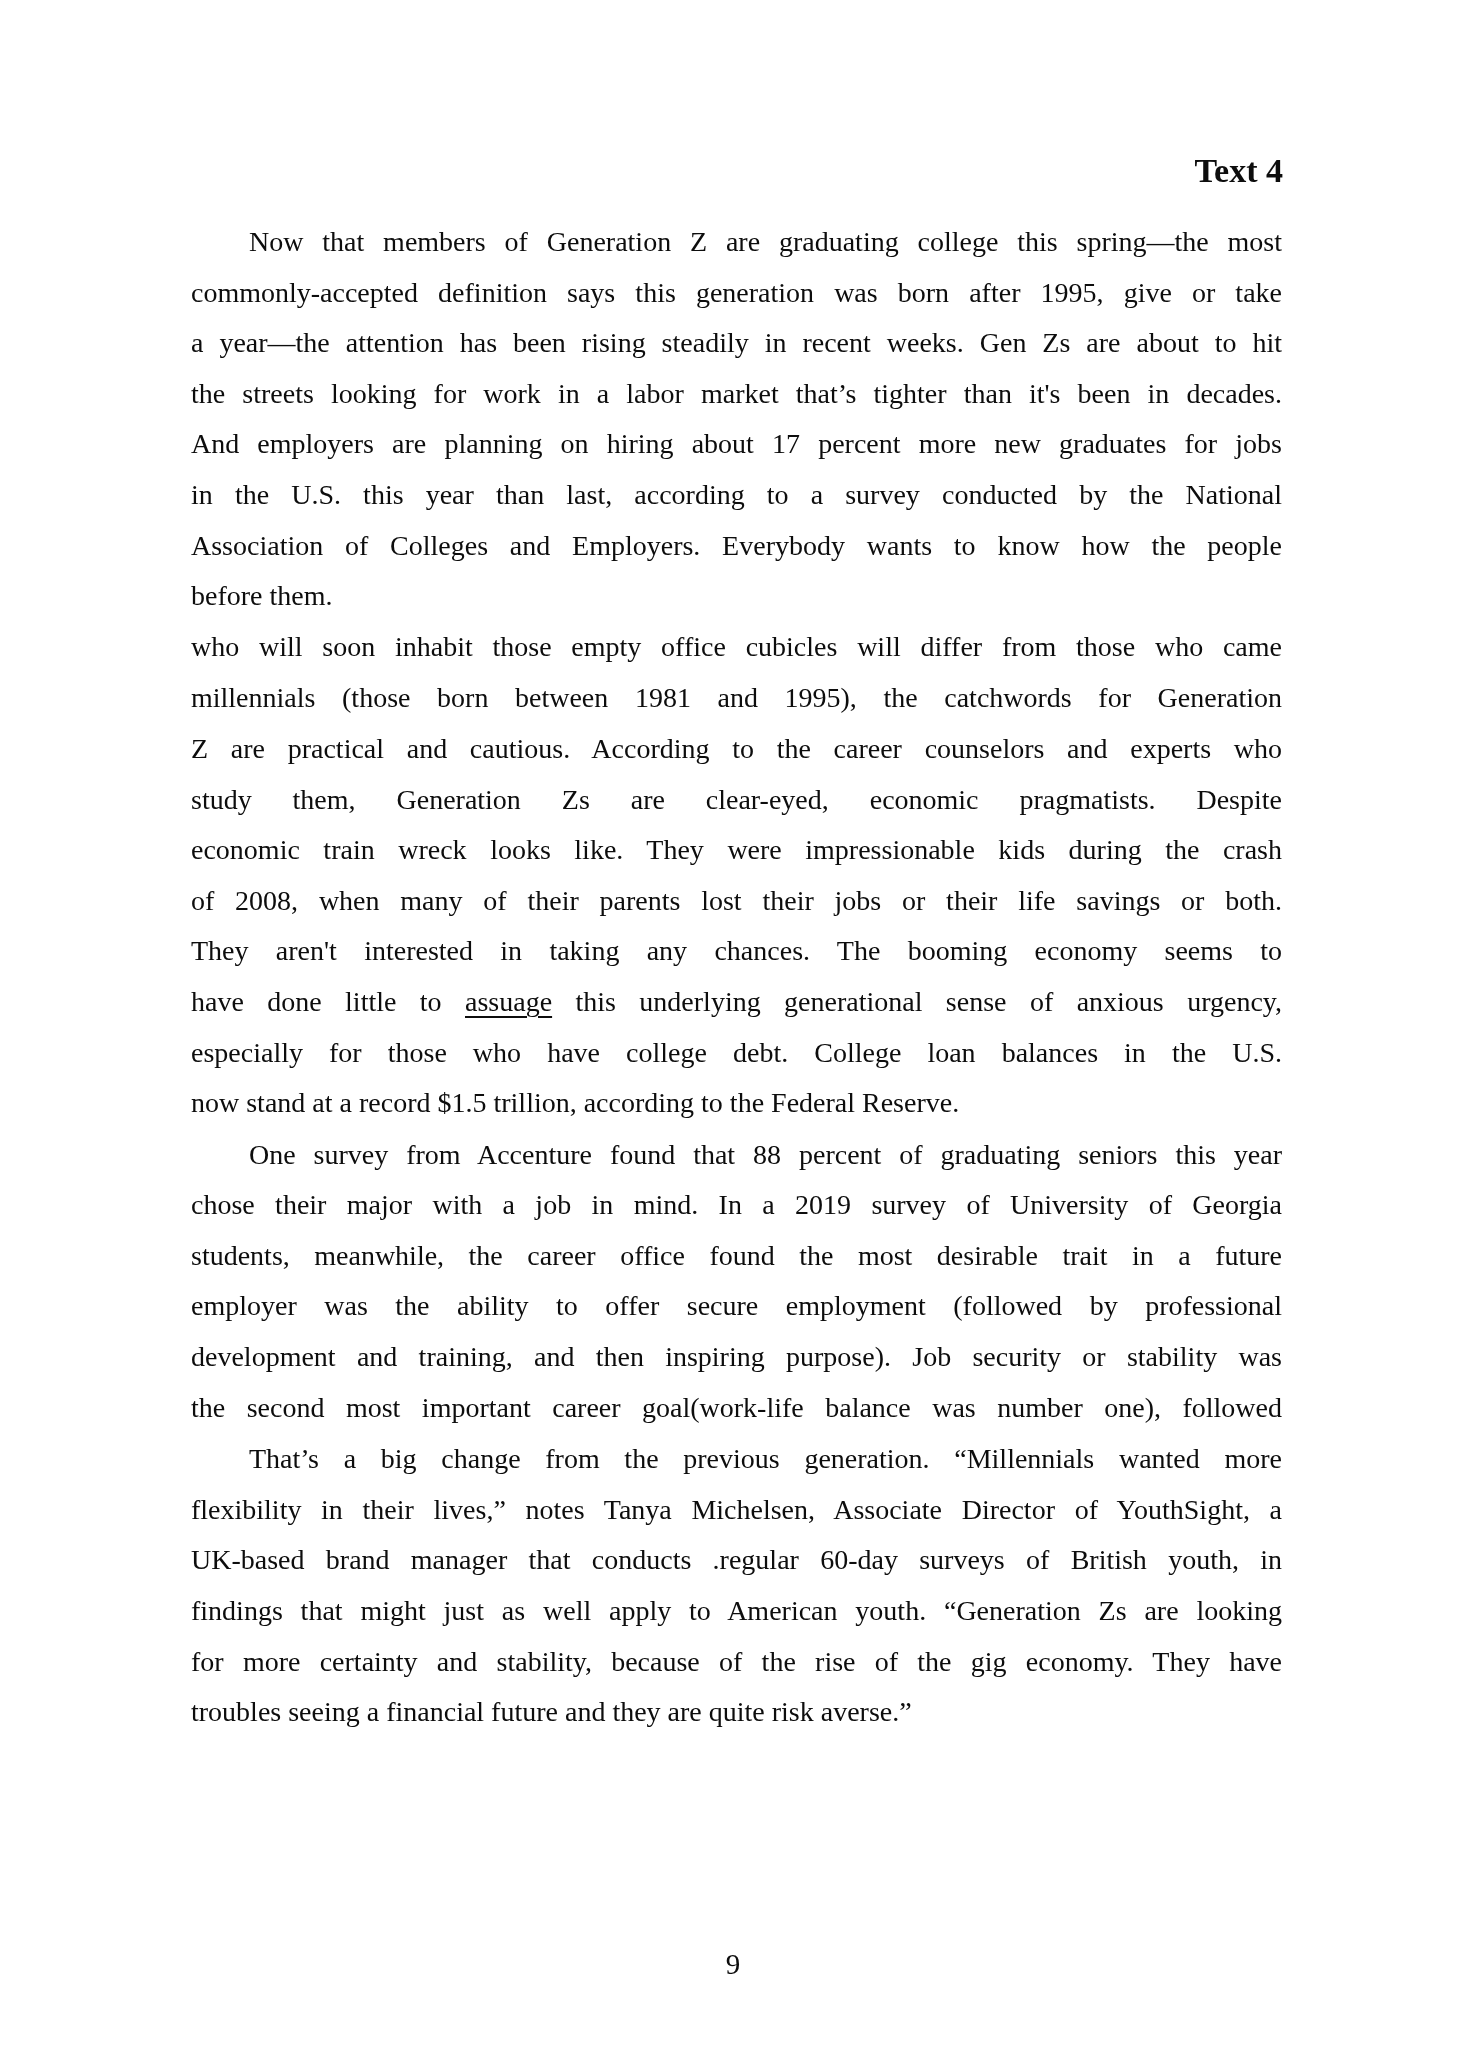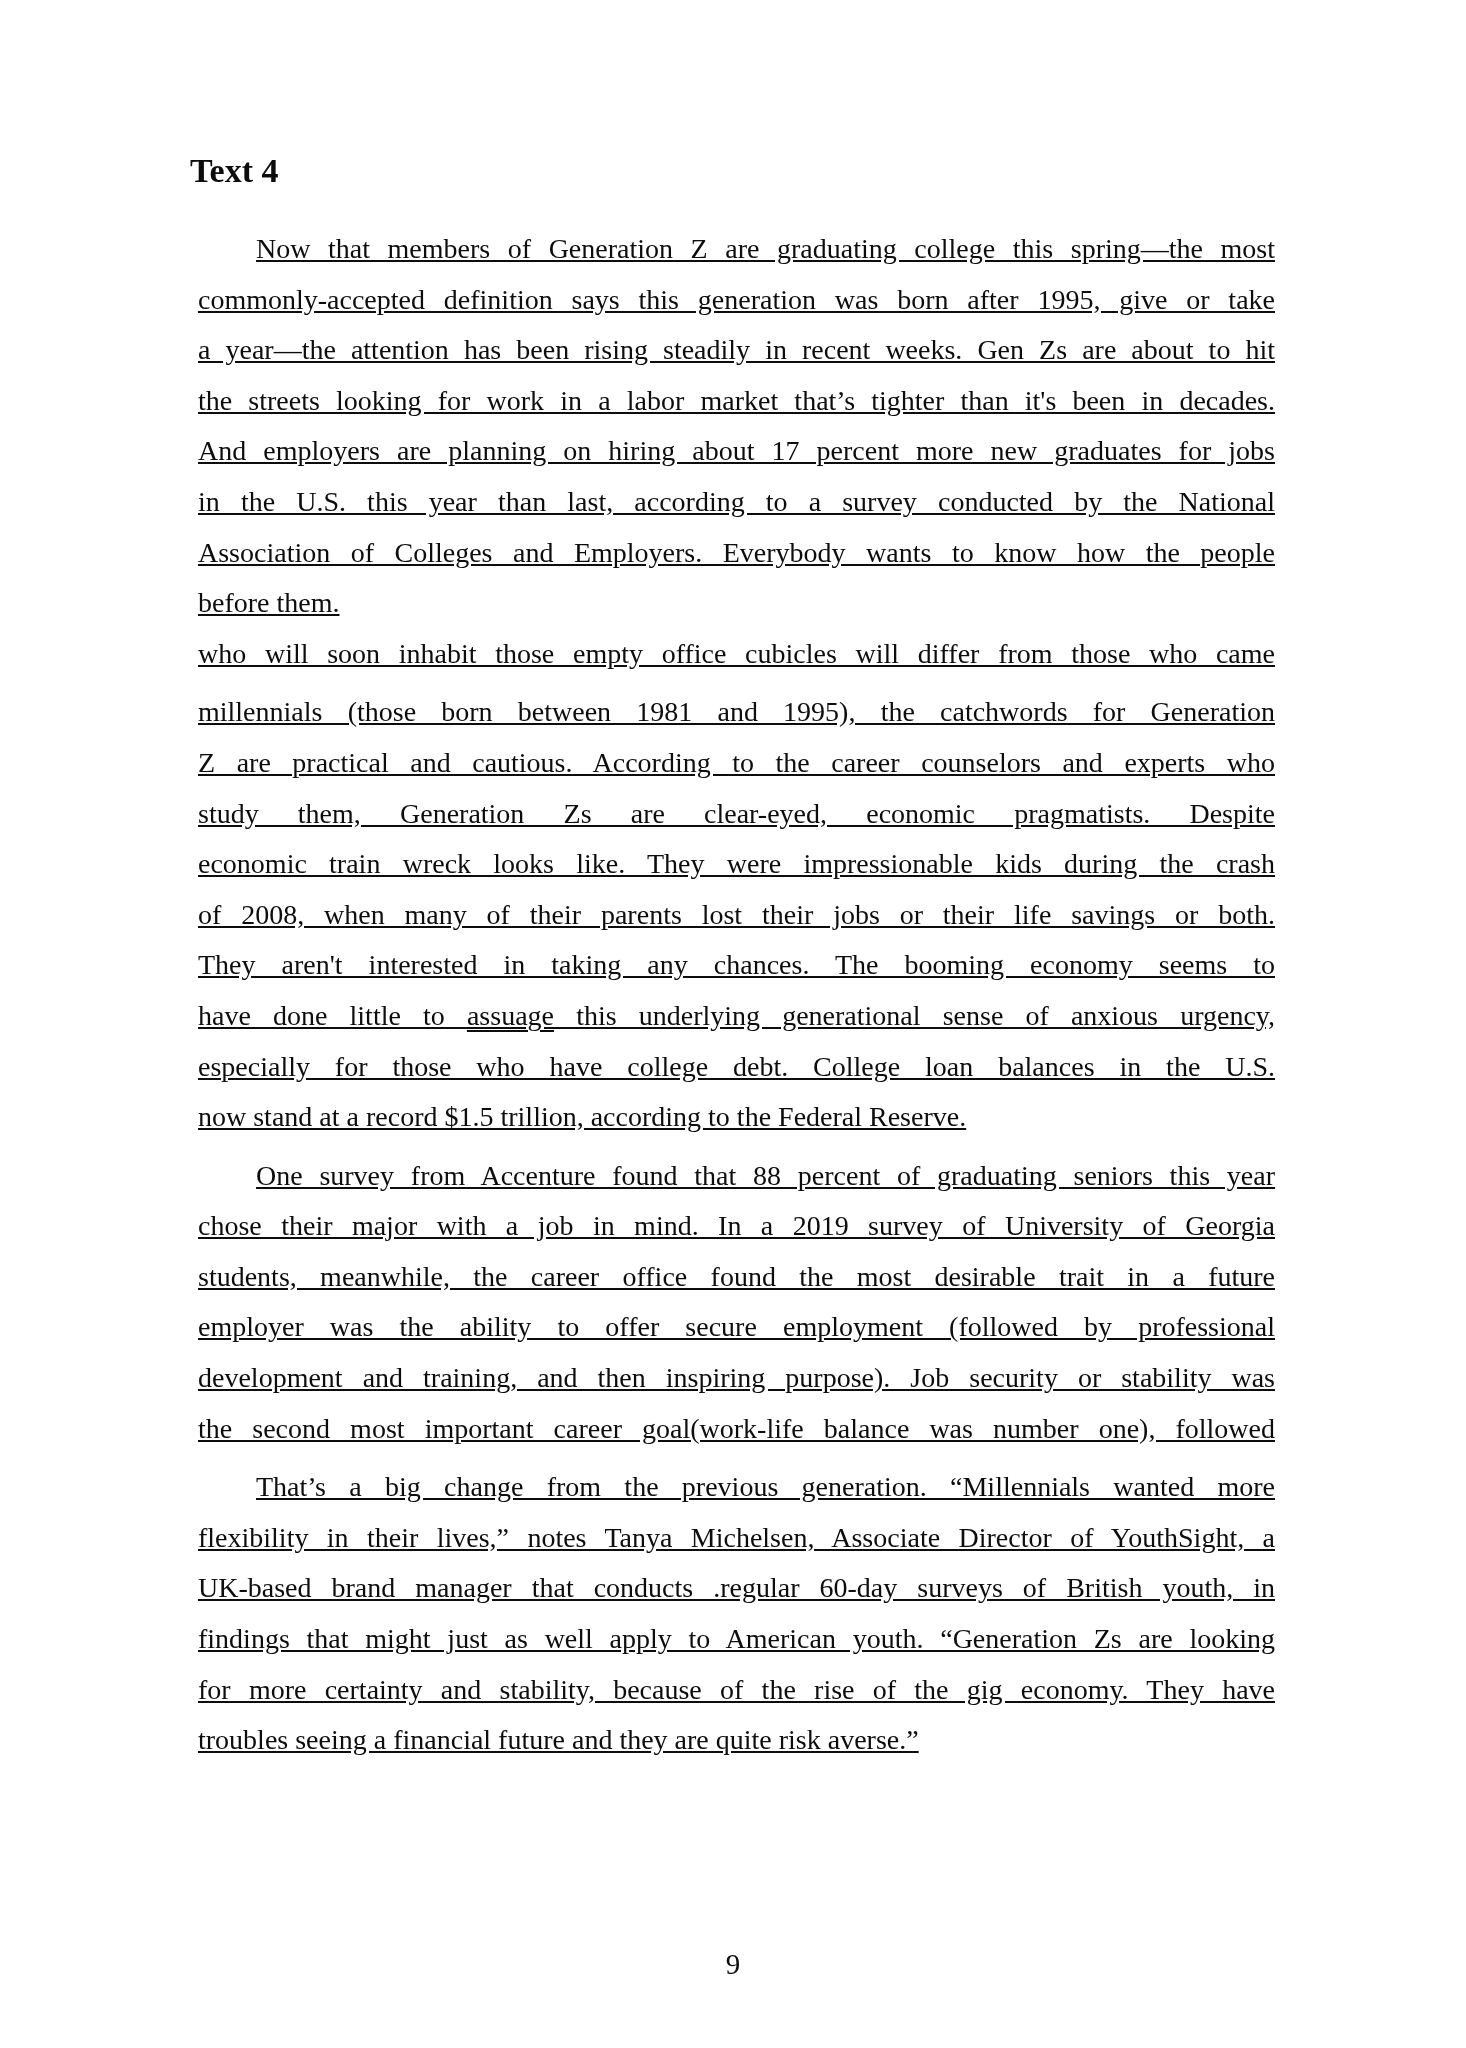--- a/index.html
+++ b/index.html
@@ -17,33 +17,32 @@
   }
   .doc-title {
     position: absolute;
     top: 150px;
     left: 190px;
     width: 1093px;
     margin: 0;
     font-size: 34px;
     line-height: 42px;
     font-weight: bold;
-    text-align: left;
+    text-align: right;
   }
   .passage-body {
     position: absolute;
     top: 216px;
     left: 190px;
     width: 1093px;
     font-size: 28px;
     line-height: 50.6px;
   }
   .paragraph {
-    margin: 8px;
-    text-decoration: underline;
+    margin: 1px;
   }
   .line {
     text-align: justify;
     text-align-last: justify;
   }
   .line.first {
     text-indent: 58px;
   }
   .line.last {
     text-align-last: left;

